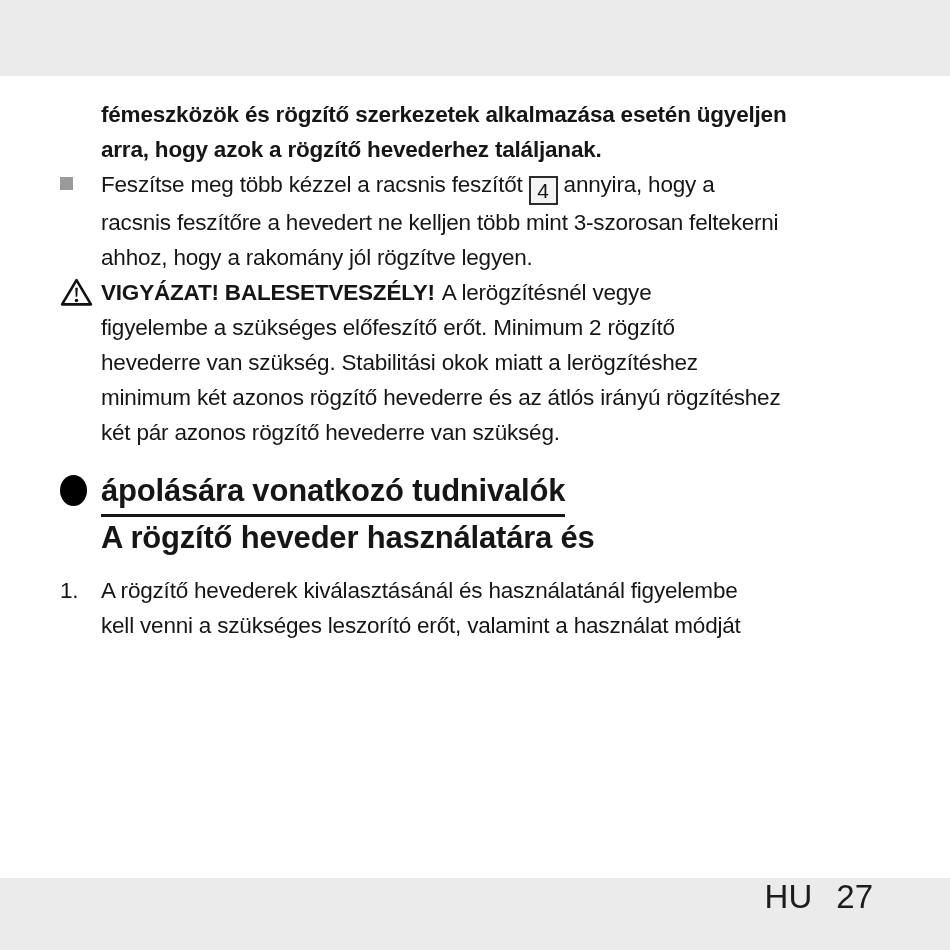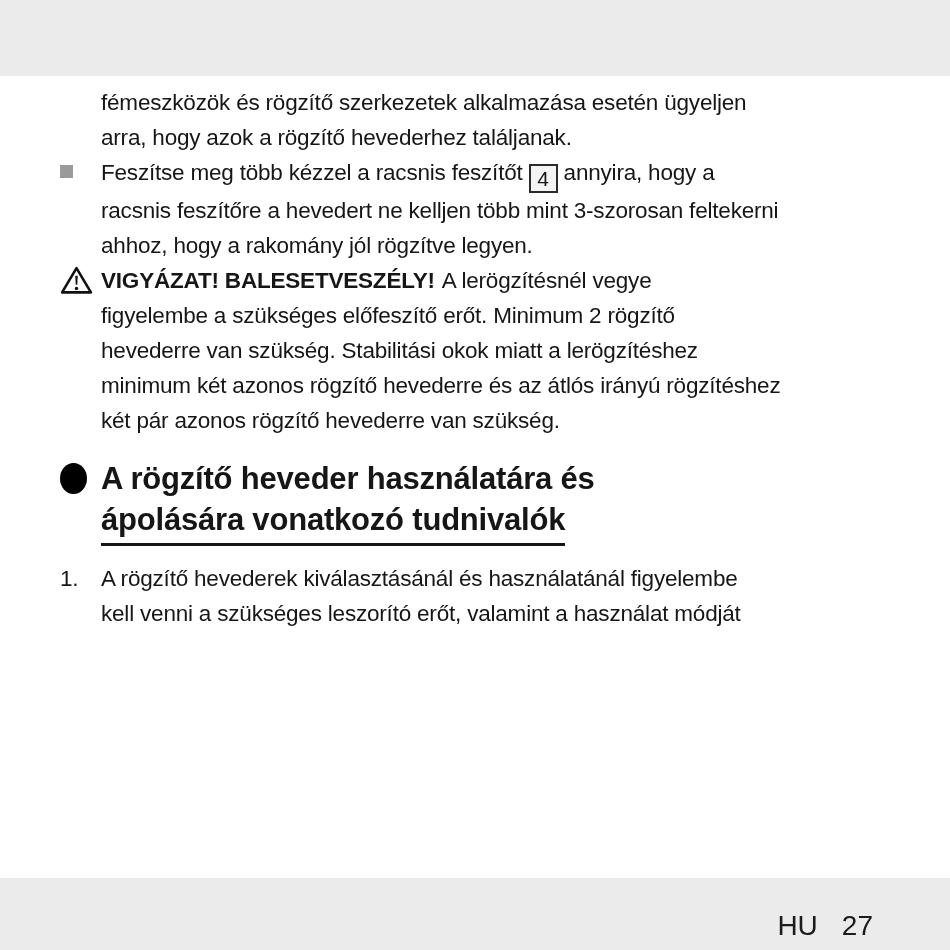--- a/index.html
+++ b/index.html
@@ -30,21 +30,21 @@
     display:grid;
     grid-template-columns:41px 1fr;
     align-items:start;
   }
   .text{
     font-size:22.5px;
     line-height:35px;
     letter-spacing:-0.2px;
     white-space:pre-line;
   }
-  .intro{margin-top:9px;}
+  .intro{margin-top:21px;font-weight:bold;}
   .marker{position:relative;height:35px;}
   .sq{
     display:block;width:13px;height:13px;margin-top:10px;
     background:var(--bullet-color);
   }
   .warn-svg{display:block;margin-top:3px;}
   .lead{font-weight:bold;margin-right:7px;letter-spacing:-0.2px;}
   .ref{
     display:inline-block;
     min-width:29px;height:29px;
@@ -69,23 +69,23 @@
   .dot{
     display:block;width:27px;height:31px;border-radius:50%;
     background:#000;margin-top:5px;
   }
   .numbered-row{margin-top:15px;}
   .num{
     font-size:22.5px;line-height:35px;letter-spacing:-0.2px;
   }
   .footer-inner{
     height:72px;
-    display:flex;align-items:flex-end;justify-content:flex-end;
+    display:flex;align-items:flex-start;justify-content:flex-end;
     padding-right:77px;padding-bottom:8px;
-    font-size:28px;color:#1c1c1c;padding-left:32px;
+    font-size:33px;color:#1c1c1c;padding-left:32px;
   }
   .footer-inner .lang{margin-right:24px;}
 </style>
 </head>
 <body>
 
 <div class="strip top"></div>
 
 <div class="content">
 
@@ -120,22 +120,22 @@
 minimum két azonos rögzítő hevederre és az átlós irányú rögzítéshez
 két pár azonos rögzítő hevederre van szükség.</span></div>
   </div>
 
 
   <div class="row heading-row">
     <div class="marker">
         <span class="dot"></span>
       </div>
     <div class="heading-text">
+      <div><span class="u">ápolására vonatkozó tudnivalók</span></div>
       <div>A rögzítő heveder használatára és</div>
-      <div><span class="u">ápolására vonatkozó tudnivalók</span></div>
     </div>
   </div>
 
   <div class="row numbered-row">
     <div class="num">1.</div>
     <div class="text">A rögzítő hevederek kiválasztásánál és használatánál figyelembe
 kell venni a szükséges leszorító erőt, valamint a használat módját</div>
   </div>
 
 </div>

